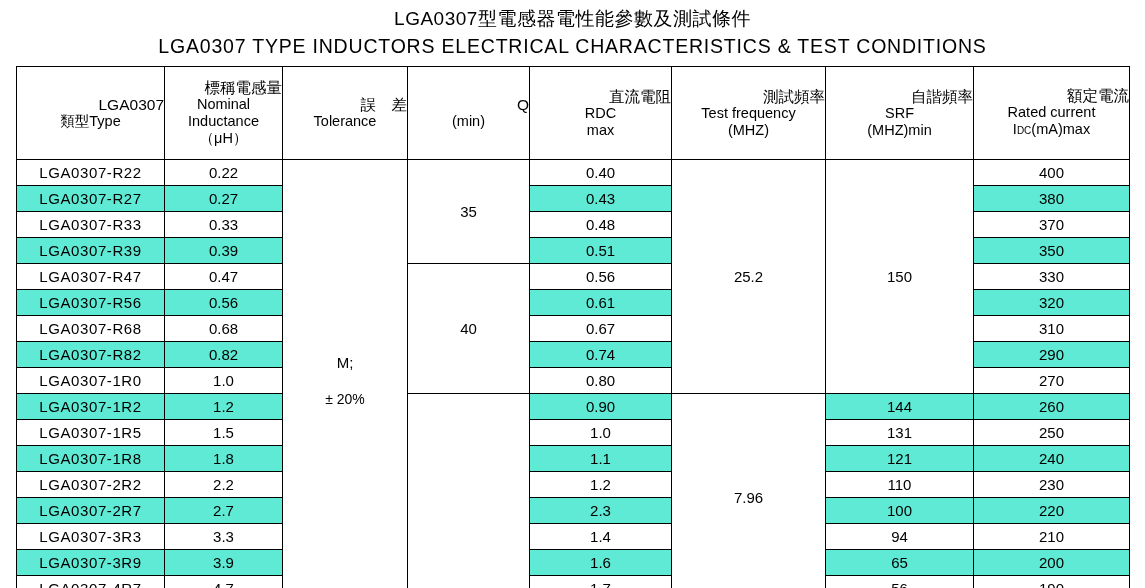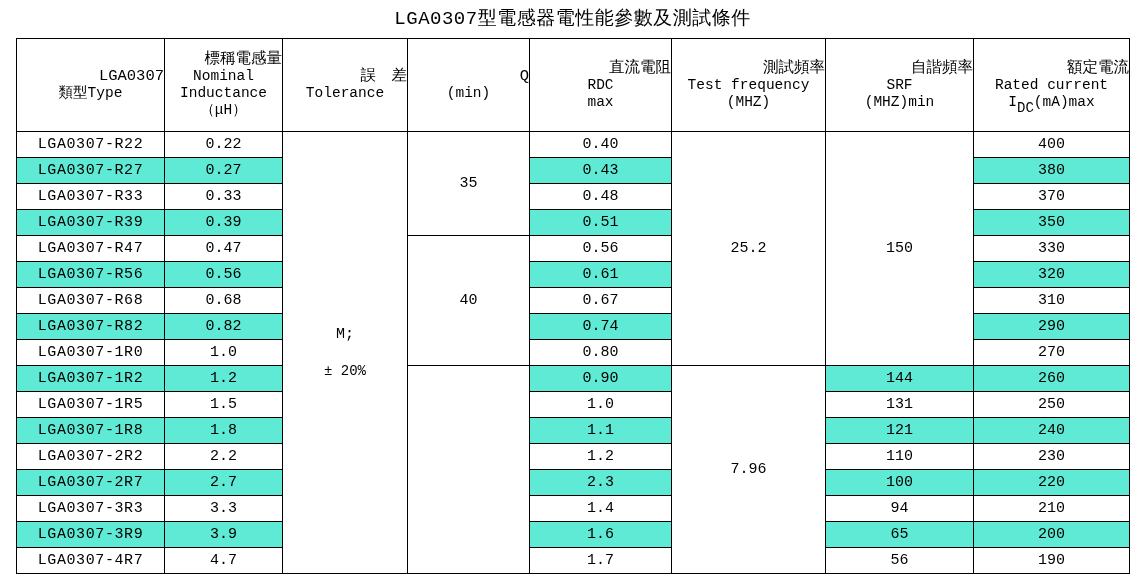--- a/index.html
+++ b/index.html
@@ -13,21 +13,20 @@
     font-family: "Liberation Sans", sans-serif;
     color: #000000;
     overflow: hidden;
   }
   .page {
     position: relative;
     width: 1145px;
     height: 588px;
     box-sizing: border-box;
     padding: 0 16px;
-    font-family: Liberation Mono, monospace;
   }
   .title-block {
     text-align: center;
     padding-top: 6px;
   }
   .title-cn {
     font-size: 19px;
     letter-spacing: 0.5px;
     line-height: 26px;
     white-space: nowrap;
@@ -91,33 +90,34 @@
     display: block;
     text-align: center;
   }
   .tol-line2 {
     display: block;
     text-align: center;
     font-size: 14px;
     margin-top: 8px;
   }
   sub.dc {
-    font-size: 14px;
+    font-size: 10px;
     vertical-align: baseline;
     position: relative;
-    top: 6px;
+    top: 0;
   }
 </style>
 </head>
 <body>
 
 <div class="page">
 
   <div class="title-block">
     <div class="title-cn">LGA0307型電感器電性能參數及測試條件</div>
+    <div class="title-en">LGA0307  TYPE  INDUCTORS  ELECTRICAL  CHARACTERISTICS &amp; TEST CONDITIONS</div>
   </div>
 
   <table class="spec">
     <colgroup>
       <col style="width:148px">
       <col style="width:118px">
       <col style="width:125px">
       <col style="width:122px">
       <col style="width:142px">
       <col style="width:154px">

